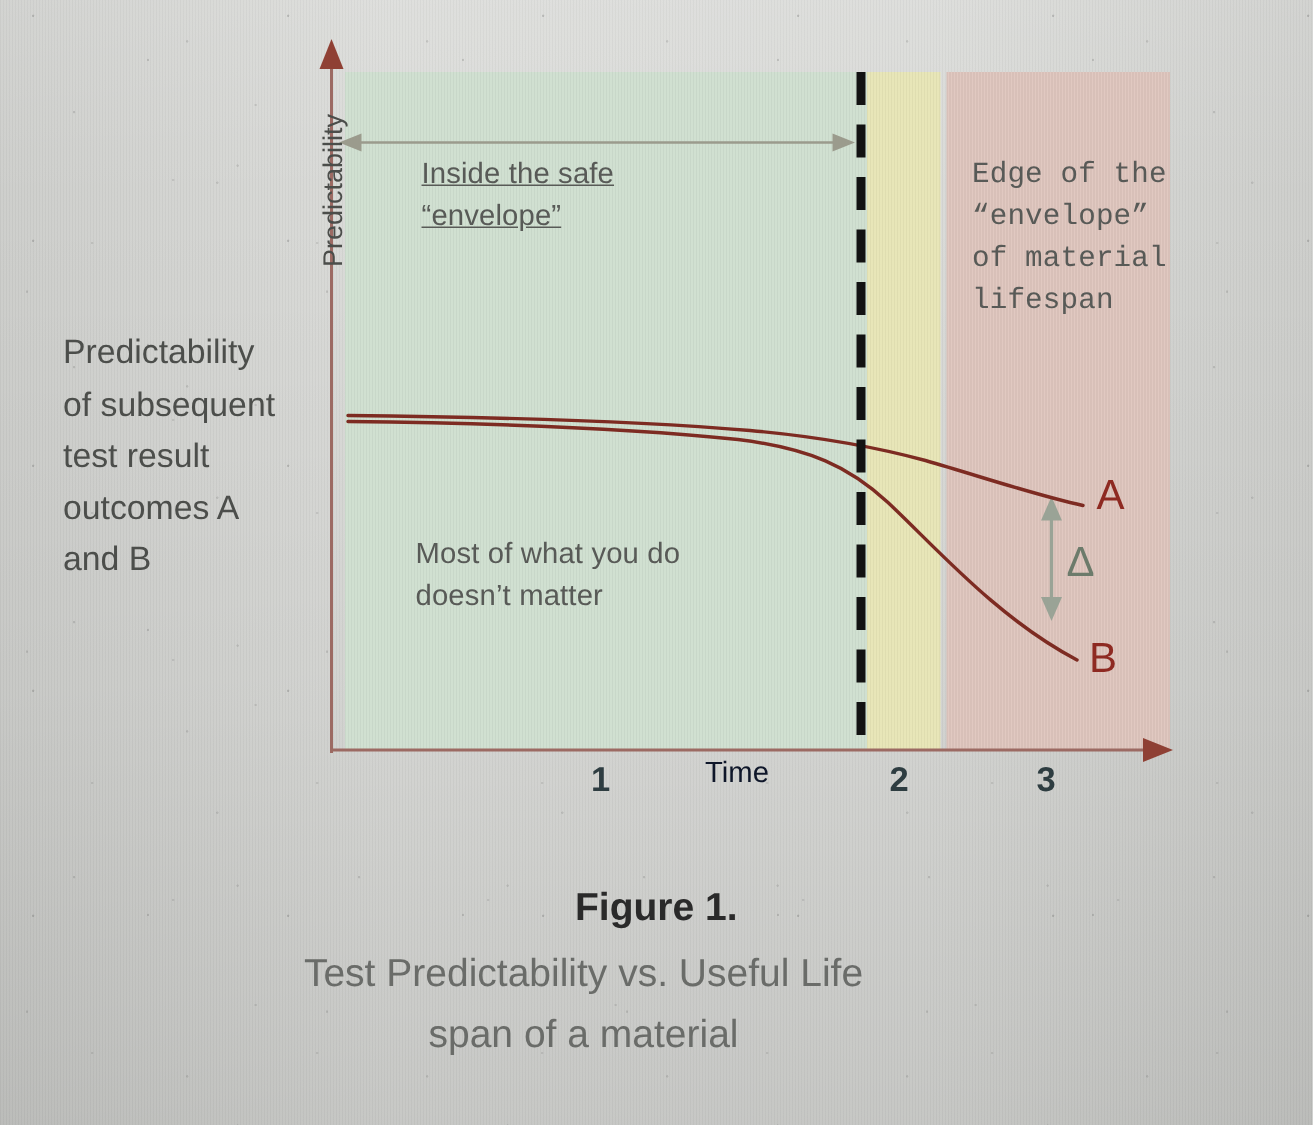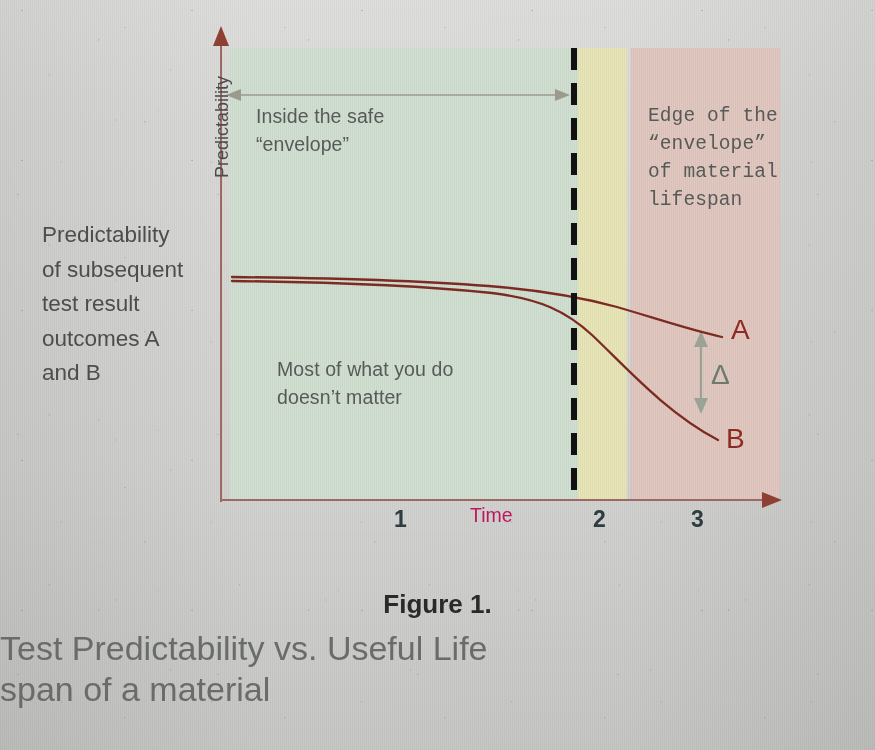--- a/index.html
+++ b/index.html
@@ -63,21 +63,21 @@
   }
 
   .tick-num {
     position: absolute;
     color: #2e3d41;
     font-weight: bold;
     font-size: 23px;
   }
   .time-label {
     position: absolute;
-    color: #be185d;
+    color: #0f172a;
     font-size: 19.5px;
   }
 
   .curve-label {
     position: absolute;
     color: #8e2a22;
     font-size: 28px;
   }
   .delta-label {
     position: absolute;
@@ -97,22 +97,23 @@
     position: absolute;
     width: 875px;
     text-align: center;
     color: #2a2a2a;
     font-weight: bold;
     font-size: 26px;
   }
   .cap-sub {
     position: absolute;
     width: 778px;
+    text-align: center;
     color: #6a6c69;
-    font-size: 34px;
+    font-size: 26px;
     line-height: 41px;
     white-space: pre-line;
   }
 
   .ylabel {
     position: absolute;
     transform: rotate(-90deg);
     transform-origin: 0 0;
     color: #4b4d4a;
     font-size: 18px;
@@ -160,21 +161,21 @@
 </svg>
 
 <div class="ylabel" style="left:212px; top:178px;">Predictability</div>
 
 <div class="side-text" style="left:42px; top:218px; width:185px;">Predictability
 of subsequent
 test result
 outcomes A
 and B</div>
 
-<div class="note" style="left:256px; top:102px; width:280px;">Inside the safe
+<div class="note" style="left:281px; top:102px; width:280px;text-decoration:underline;">Inside the safe
 “envelope”</div>
 
 <div class="note" style="left:277px; top:355px; width:300px;">Most of what you do
 doesn’t matter</div>
 
 <div class="note" style="left:648px; top:102px; width:140px;font-family:Liberation Mono, monospace;">Edge of the
 “envelope”
 of material
 lifespan</div>
 

